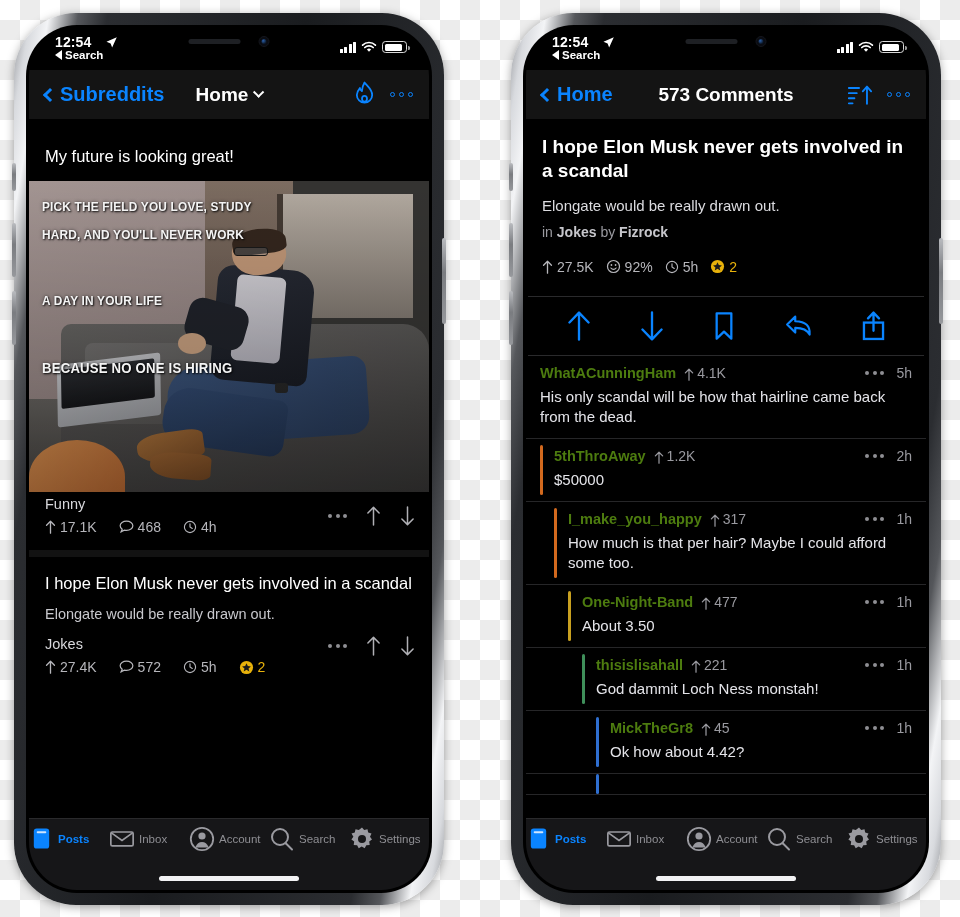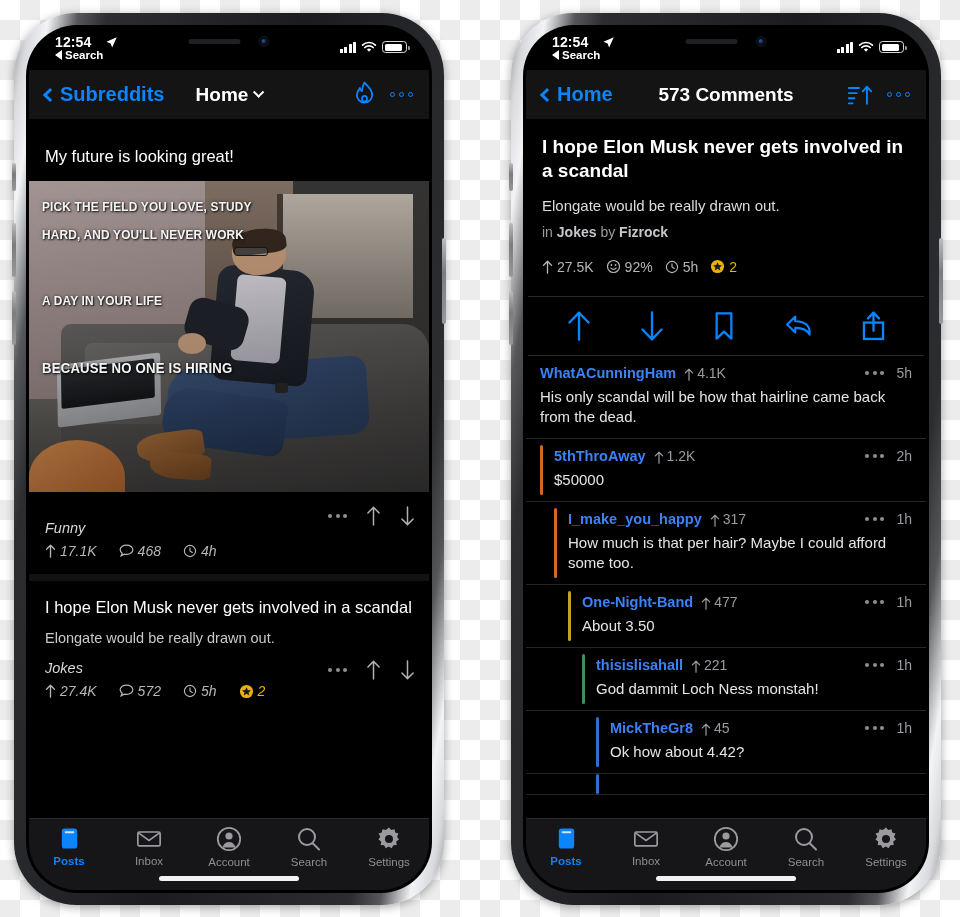--- a/index.html
+++ b/index.html
@@ -296,21 +296,21 @@
     color: #f4f4f4;
     font-family: "Liberation Sans", sans-serif;
     font-weight: bold; font-size: 13.5px; line-height: 1.45;
     letter-spacing: .2px;
     text-shadow: 1px 1px 2px rgba(0,0,0,.85), 0 0 4px rgba(0,0,0,.6);
     transform: scaleX(.88); transform-origin: left center;
   }
   .meme-txt.t1 { top: 16px; }
   .meme-txt.t3 { top: 176px; font-size: 15px; }
 
-  .post-meta { padding: 28px 16px 14px 16px; position: relative; font-style: italic; }
+  .post-meta { padding: 4px 16px 14px 16px; position: relative; }
   .sub-name { color: #d8d8dc; font-size: 14.5px; margin-bottom: 7px; }
   .meta-row {
     display: flex; align-items: center; gap: 22px;
     color: #b6b6bb; font-size: 14px;
   }
   .meta-row span { display: flex; align-items: center; gap: 4px; white-space: nowrap; }
   .post-actions {
     position: absolute; right: 14px; top: 14px;
     display: flex; align-items: center; gap: 19px;
   }
@@ -342,35 +342,35 @@
   }
   .comment {
     border-bottom: 1px solid #262628;
     padding: 9px 14px 11px 14px;
     position: relative;
   }
   .c-depthbar {
     position: absolute; left: 0; top: 6px; bottom: 6px; width: 3px; border-radius: 2px;
   }
   .c-head { display:flex; align-items:center; gap:8px; }
-  .c-user { color:#3b82f6; font-size:14.5px; font-weight:bold; }
+  .c-user { color:#4d7c0f; font-size:14.5px; font-weight:bold; }
   .c-score { color:#9a9aa0; font-size:14px; display:flex; align-items:flex-end; gap:3px; }
   .c-right { margin-left:auto; display:flex; align-items:center; gap:12px; }
   .c-age { color:#9a9aa0; font-size:14px; }
   .c-text { color:#e4e4e9; font-size:15px; line-height:1.34; margin-top:6px; }
 
   
   .tabbar {
     flex: none; height: 72px;
     background: #161618;
     border-top: 1px solid #2a2a2c;
     display: flex; align-items: flex-start;
     padding-top: 7px;
   }
-  .tab { flex:1; display:flex; flex-direction:column; align-items:center; gap:4px; }
+  .tab { flex:1; display:flex; align-items:center; gap:4px; }
   .tab-label { font-size: 11.5px; color:#8e8e93; }
   .tab.active .tab-label { color:#0a84ff; font-weight:600; }
   .home-ind {
     position:absolute; bottom:9px; left:50%; transform:translateX(-50%);
     width: 140px; height: 5px; border-radius: 3px; background: #f2f2f4;
     z-index: 35;
   }
 </style>
 </head>
 <body>

